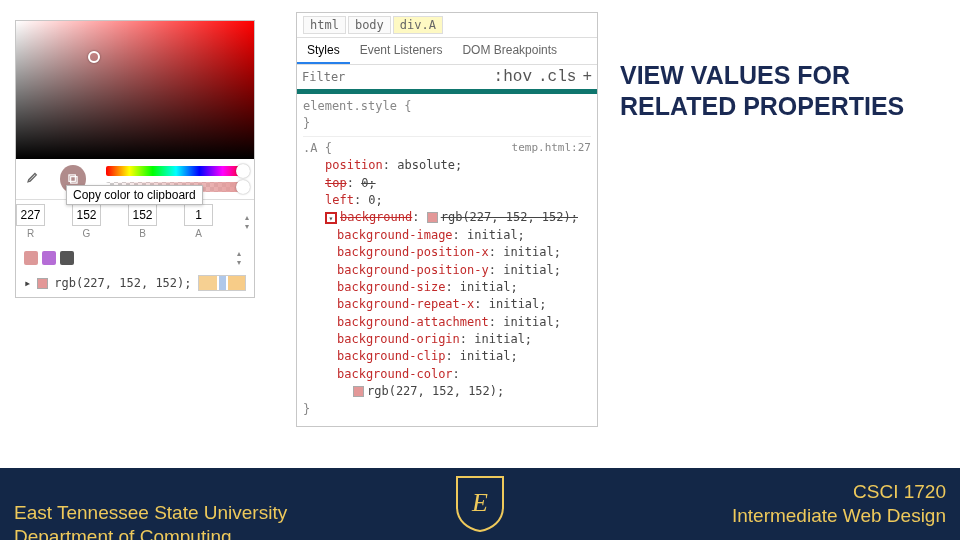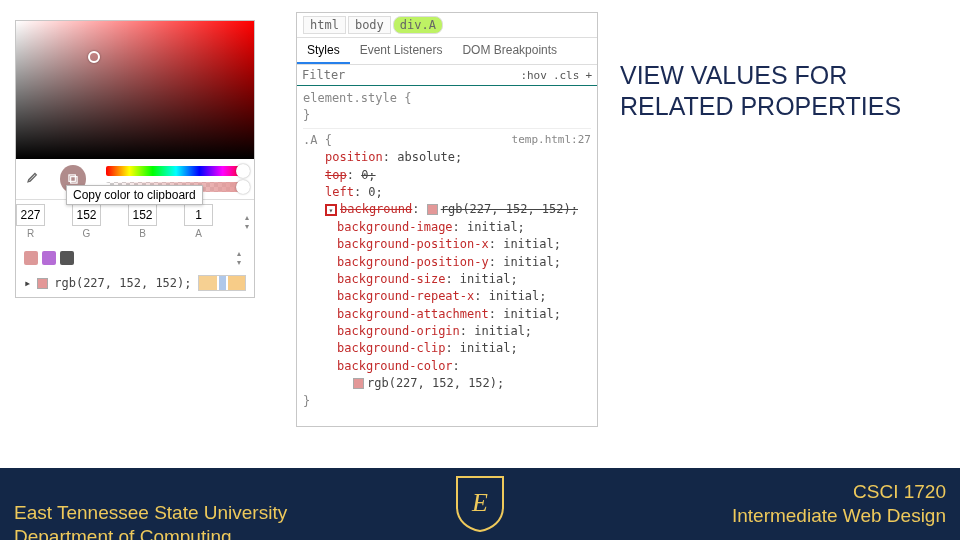--- a/index.html
+++ b/index.html
@@ -34,40 +34,40 @@
   .sw3 { background: #555; }
   .rgb-out { display:flex; align-items:center; padding: 2px 8px 6px; gap:6px; font-family: Consolas, monospace; font-size: 12px; color:#444; }
   .sw-sm{ width:11px; height:11px; background:#e39898; border:1px solid #aaa; display:inline-block;}
   .bars { margin-left:auto; width:48px; height:16px; background:
     linear-gradient(to right,#f6d092 0 40%, #fff 40% 44%, #b0c8ea 44% 58%, #fff 58% 62%, #f7cc88 62% 100%); border:1px solid #ccc;}
 
   
   .dt { position: absolute; left: 296px; top: 12px; width: 302px; height: 415px; border: 1px solid #c7c7c7; background: #fff; display:flex; flex-direction:column; font-size:12px; }
   .crumb { border-bottom: 1px solid #ddd; padding: 3px 6px; color:#666; font-family: Consolas, monospace; display:flex; gap:2px;}
   .crumb .seg { padding: 1px 6px; border: 1px solid #ddd; background: #fafafa;}
-  .crumb .seg.on { background: #bef264; border-radius: 8px; }
+  .crumb .seg.on { background: #fef9c3; }
   .tabs { display:flex; border-bottom: 1px solid #ddd; }
   .tab { padding: 5px 10px; color:#666; font-size: 12px; }
   .tab.active { color:#000; border-bottom: 2px solid #2680eb; }
-  .filter-row { display:flex; align-items:center; border-bottom:1px solid #0f766e; padding: 3px 5px; gap:6px; color:#666; font-family: Consolas, monospace;}
+  .filter-row { display:flex; align-items:center; border-bottom:5px solid #0f766e; padding: 3px 5px; gap:6px; color:#666; font-family: Consolas, monospace;}
   .filter-row input { flex:1; border:none; font-size:12px; color:#888; font-family: Consolas, monospace;}
-  .chip { font-size:11px; color:#555;}
+  .chip { font-size:16px; color:#555;font-family:Liberation Mono, monospace;}
   .rules { flex:1; overflow:hidden; font-family: Consolas, monospace; padding: 4px 6px; color:#444; line-height: 1.45;}
   .sel { color:#888; }
   .src { float:right; color:#888; font-size:11px; }
   .prop { color:#c22a2a; }
   .propx { color:#c22a2a; text-decoration: line-through; }
   .val { color:#444; }
   .swb { display:inline-block; width:11px; height:11px; background:#e39898; border:1px solid #aaa; vertical-align:middle; margin-right:3px;}
   .expand { display:inline-block; width:12px; height:12px; border:2px solid #c22; font-size:8px; text-align:center; line-height:9px; color:#555; margin-right:3px;}
   .indent { padding-left: 22px; }
   .indent2 { padding-left: 34px; }
 
   
-  .title-r { position:absolute; left: 620px; top: 60px; width: 330px; font-size: 25px; color:#1a2a54; font-weight:400; line-height:1.25;}
+  .title-r { position:absolute; left: 620px; top: 60px; width: 330px; font-size: 25px; color:#1a2a54; font-weight:700; line-height:1.25;}
 
   
   .footer { position:absolute; left:0; bottom:0; width:960px; height:72px; background:#132747; color:#eec95b; display:flex; align-items:center; padding: 0 14px; font-size:19px;}
   .footer .left { line-height:1.25;margin-top:41px; }
   .footer .right { margin-left:auto; text-align:right; line-height:1.25;}
   .shield { width:50px; height:58px; margin: 0 auto; position:absolute; left:50%; transform:translateX(-50%); }
   .shield svg { width:100%; height:100%; }
 </style>
 </head>
 <body>

